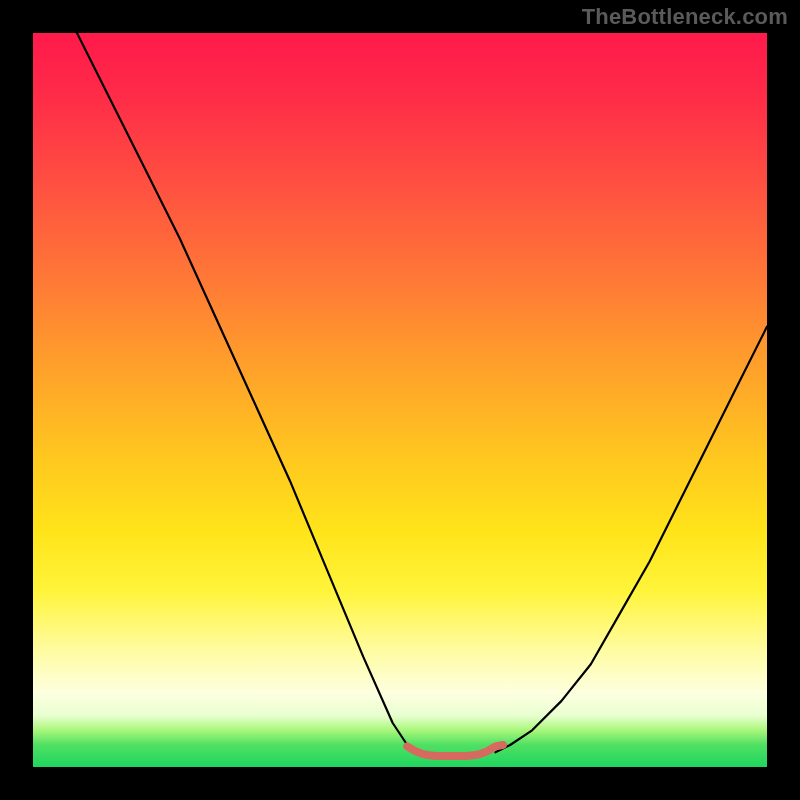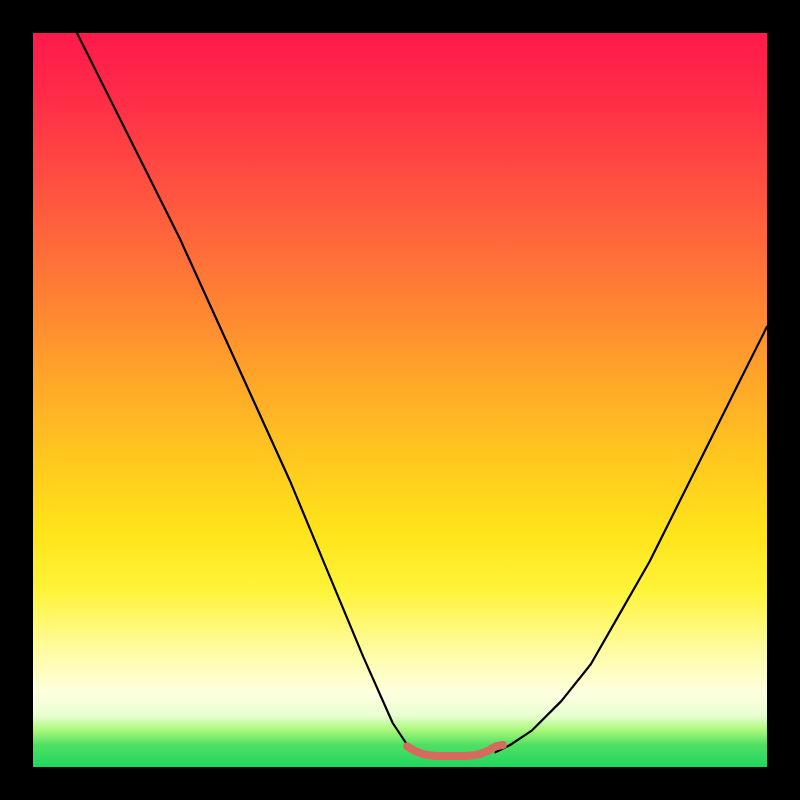--- a/index.html
+++ b/index.html
@@ -62,20 +62,21 @@
     height: 734px;
     z-index: 2;
     pointer-events: none;
   }
 </style>
 </head>
 <body>
 
 <div class="stage">
 
+  <div class="watermark">TheBottleneck.com</div>
 
   <div class="plot"></div>
 
   <svg class="curve" viewBox="0 0 734 734" preserveAspectRatio="none">
     <path fill="none" stroke="#000" stroke-width="2.2" stroke-linecap="round" stroke-linejoin="round" d="M44.0 0.0 L73.4 58.7 L110.1 132.1 L146.8 205.5 L183.5 286.3 L220.2 367.0 L256.9 447.7 L293.6 535.8 L330.3 623.9 L359.7 690.0 L374.3 712.0 L389.0 719.3"></path>
     <path fill="none" stroke="#000" stroke-width="2.2" stroke-linecap="round" stroke-linejoin="round" d="M462.4 719.3 L477.1 712.0 L499.1 697.3 L528.5 667.9 L557.8 631.2 L587.2 579.9 L616.6 528.5 L645.9 469.8 L675.3 411.0 L704.6 352.3 L734.0 293.6"></path>
     <path fill="none" stroke="#d66a5e" stroke-width="8" stroke-linecap="round" stroke-linejoin="round" d="M374.3 713.4 L381.7 717.9 L389.0 720.8 L396.4 722.3 L403.7 723.0 L411.0 723.0 L418.4 723.0 L425.7 723.0 L433.1 723.0 L440.4 722.3 L447.7 720.8 L455.1 717.9 L462.4 713.4 L469.8 712.0"></path>
   </svg>
 
 </div>

